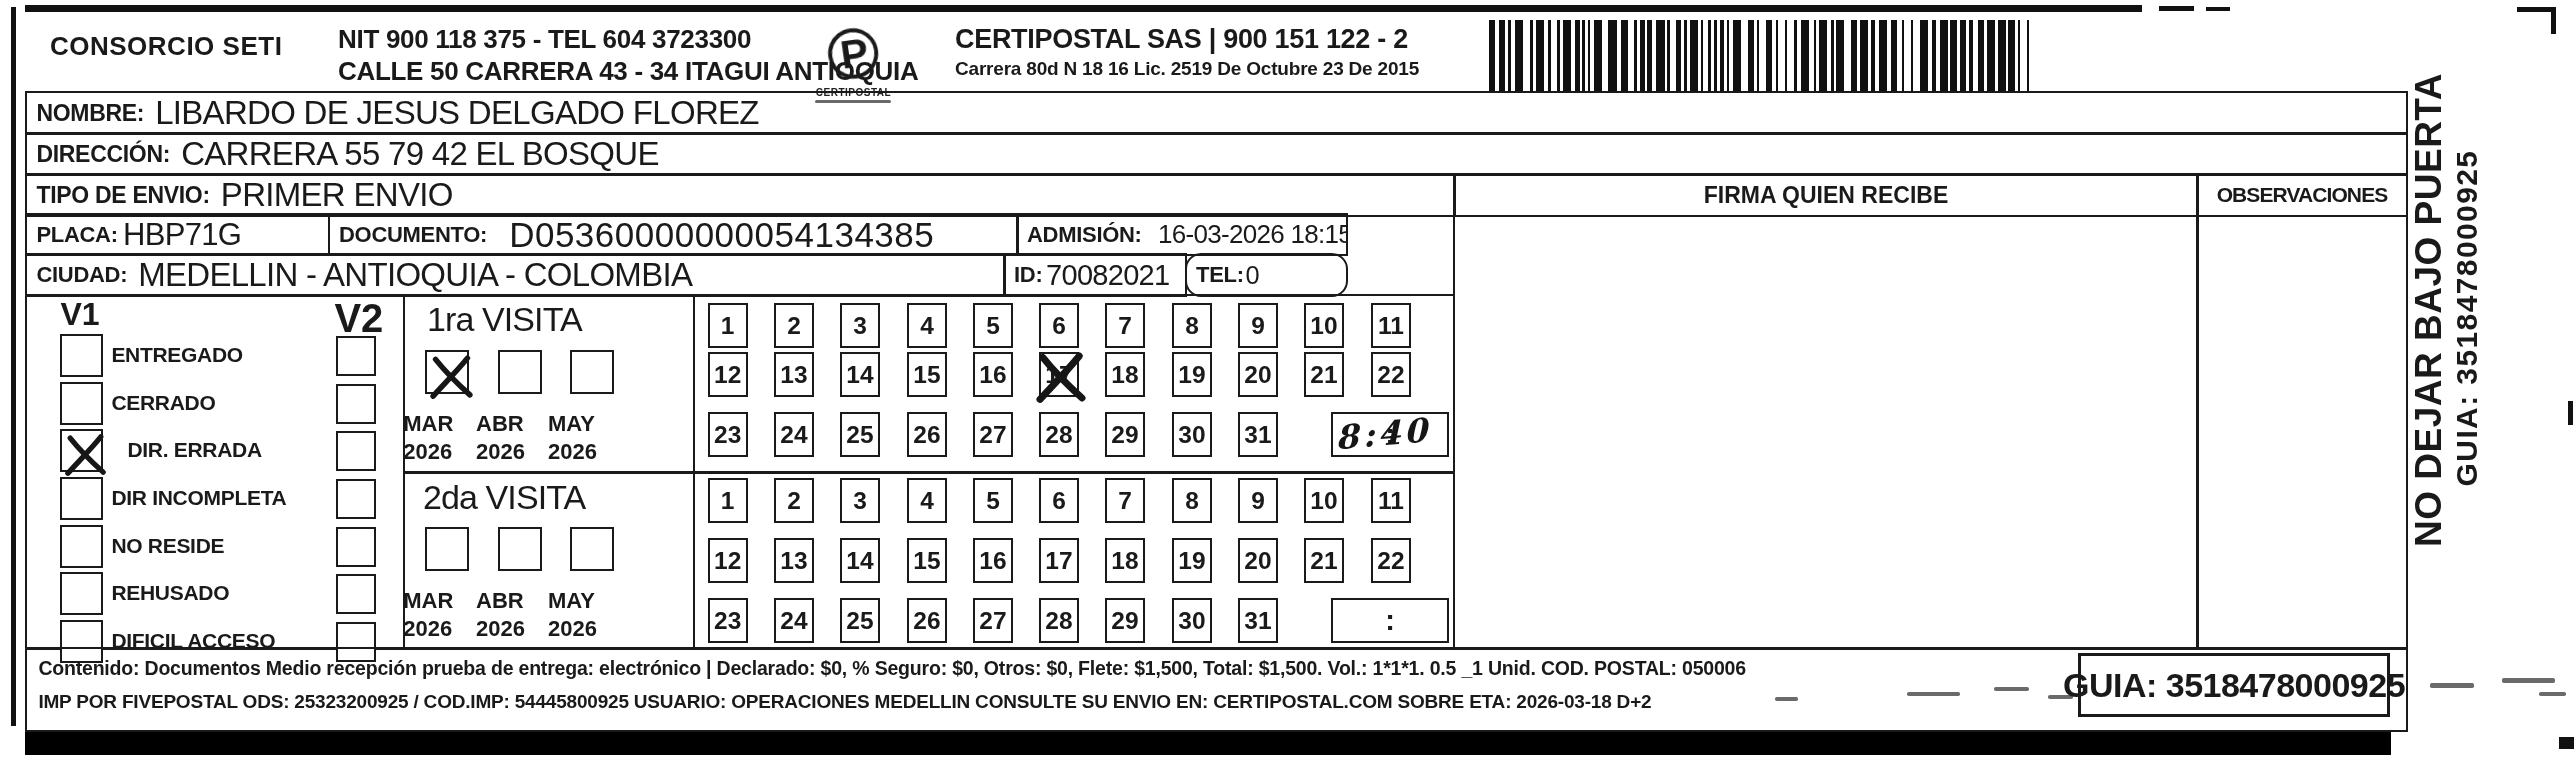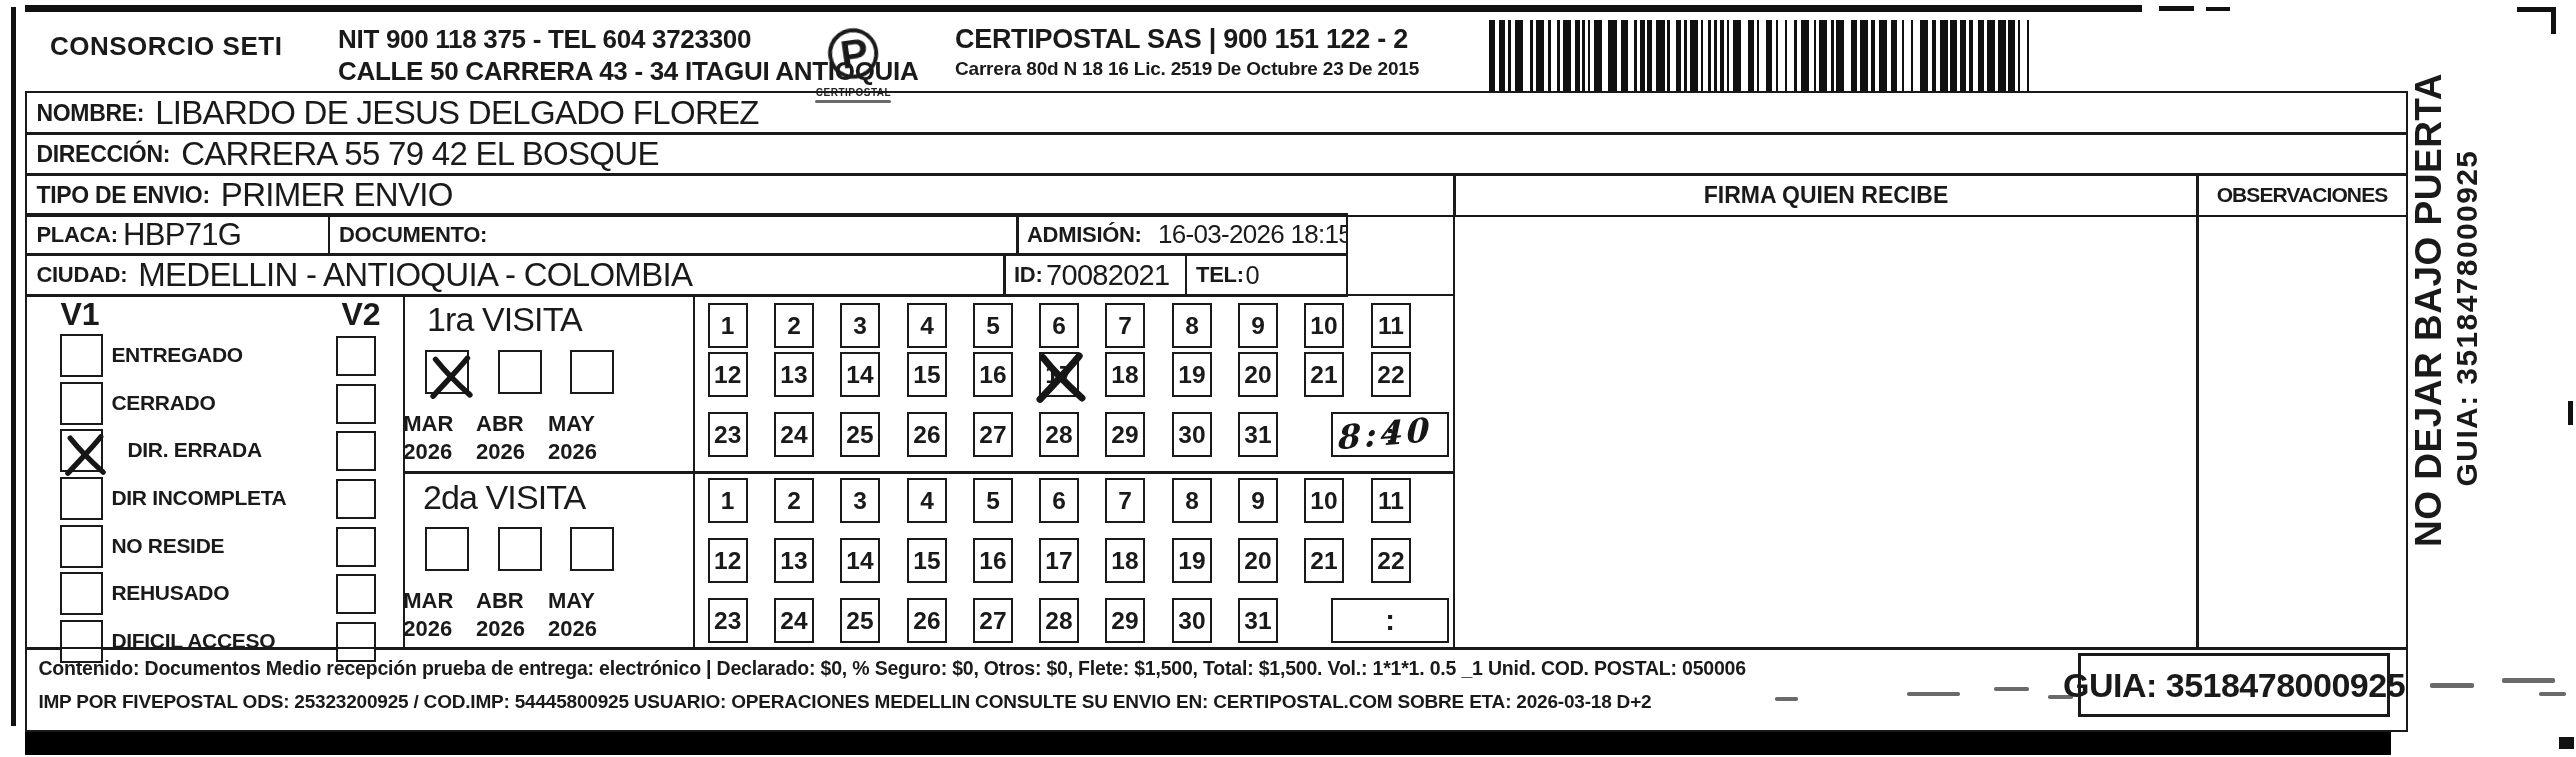--- a/index.html
+++ b/index.html
@@ -154,42 +154,43 @@
   </div>
   <div class="box" style="left:1453px;top:213px;width:746px;height:437px;border-top:none;"></div>
   <div class="box" style="left:2196px;top:213px;width:212px;height:437px;border-top:none;"></div>
 
   <div class="box row" style="left:25.4px;top:213px;width:305px;height:43px;">
     <span class="lbl" style="font-size:22px;">PLACA:</span>
     <span class="val" style="font-size:31px;margin-left:5.4px;">HBP71G</span>
   </div>
   <div class="box row" style="left:328px;top:213px;width:691px;height:43px;">
     <span class="lbl" style="font-size:22px;">DOCUMENTO:</span>
+    <span class="val" style="font-size:35px;letter-spacing:0.5px;margin-left:22px;">D05360000000054134385</span>
   </div>
   <div class="box row" style="left:1016px;top:213px;width:332px;height:43px;">
     <span class="lbl" style="font-size:22px;">ADMISIÓN:</span>
     <span class="val" style="font-size:26px;margin-left:16.3px;">16-03-2026 18:15:01</span>
   </div>
 
   <div class="box row" style="left:25.4px;top:253px;width:981px;height:44px;">
     <span class="lbl" style="font-size:22px;">CIUDAD:</span>
     <span class="val" style="font-size:33px;">MEDELLIN - ANTIOQUIA - COLOMBIA</span>
   </div>
   <div class="box row" style="left:1003px;top:253px;width:184px;height:44px;">
     <span class="lbl" style="font-size:22px;">ID:</span>
     <span class="val" style="font-size:29px;margin-left:3.6px;">70082021</span>
   </div>
-  <div class="box row" style="left:1185px;top:253px;width:163px;height:44px;">
+  <div class="box row" style="left:1185px;top:253px;width:163px;height:44px;border-radius:16px;">
     <span class="lbl" style="font-size:22px;">TEL:</span>
     <span class="val" style="font-size:25.4px;margin-left:1.8px;">0</span>
   </div>
 
   <div class="box" id="status-panel" style="left:25.4px;top:294px;width:380px;height:356px;">
     <div class="abs" style="left:33px;top:0px;font-size:32px;font-weight:700;">V1</div>
-    <div class="abs" style="left:307px;top:0px;font-size:32px;font-weight:700;margin-left:7px;">V2</div>
+    <div class="abs" style="left:307px;top:0px;font-size:40px;font-weight:700;">V2</div>
     <div id="status-rows">
         <div class="srow" style="top: 38px;">
           <div class="cb" style="left: 33px; top: 0px; width: 43px; height: 43px;"></div>
           <div class="slab" style="left: 84px; top: 9px; width: 223px;">ENTREGADO</div>
           <div class="cb" style="left: 309px; top: 1.8px; width: 40px; height: 40px;"></div>
         </div>
         <div class="srow" style="top: 86px;">
           <div class="cb" style="left: 33px; top: 0px; width: 43px; height: 43px;"></div>
           <div class="slab" style="left: 84px; top: 9px; width: 223px;">CERRADO</div>
           <div class="cb" style="left: 309px; top: 1.8px; width: 40px; height: 40px;"></div>

